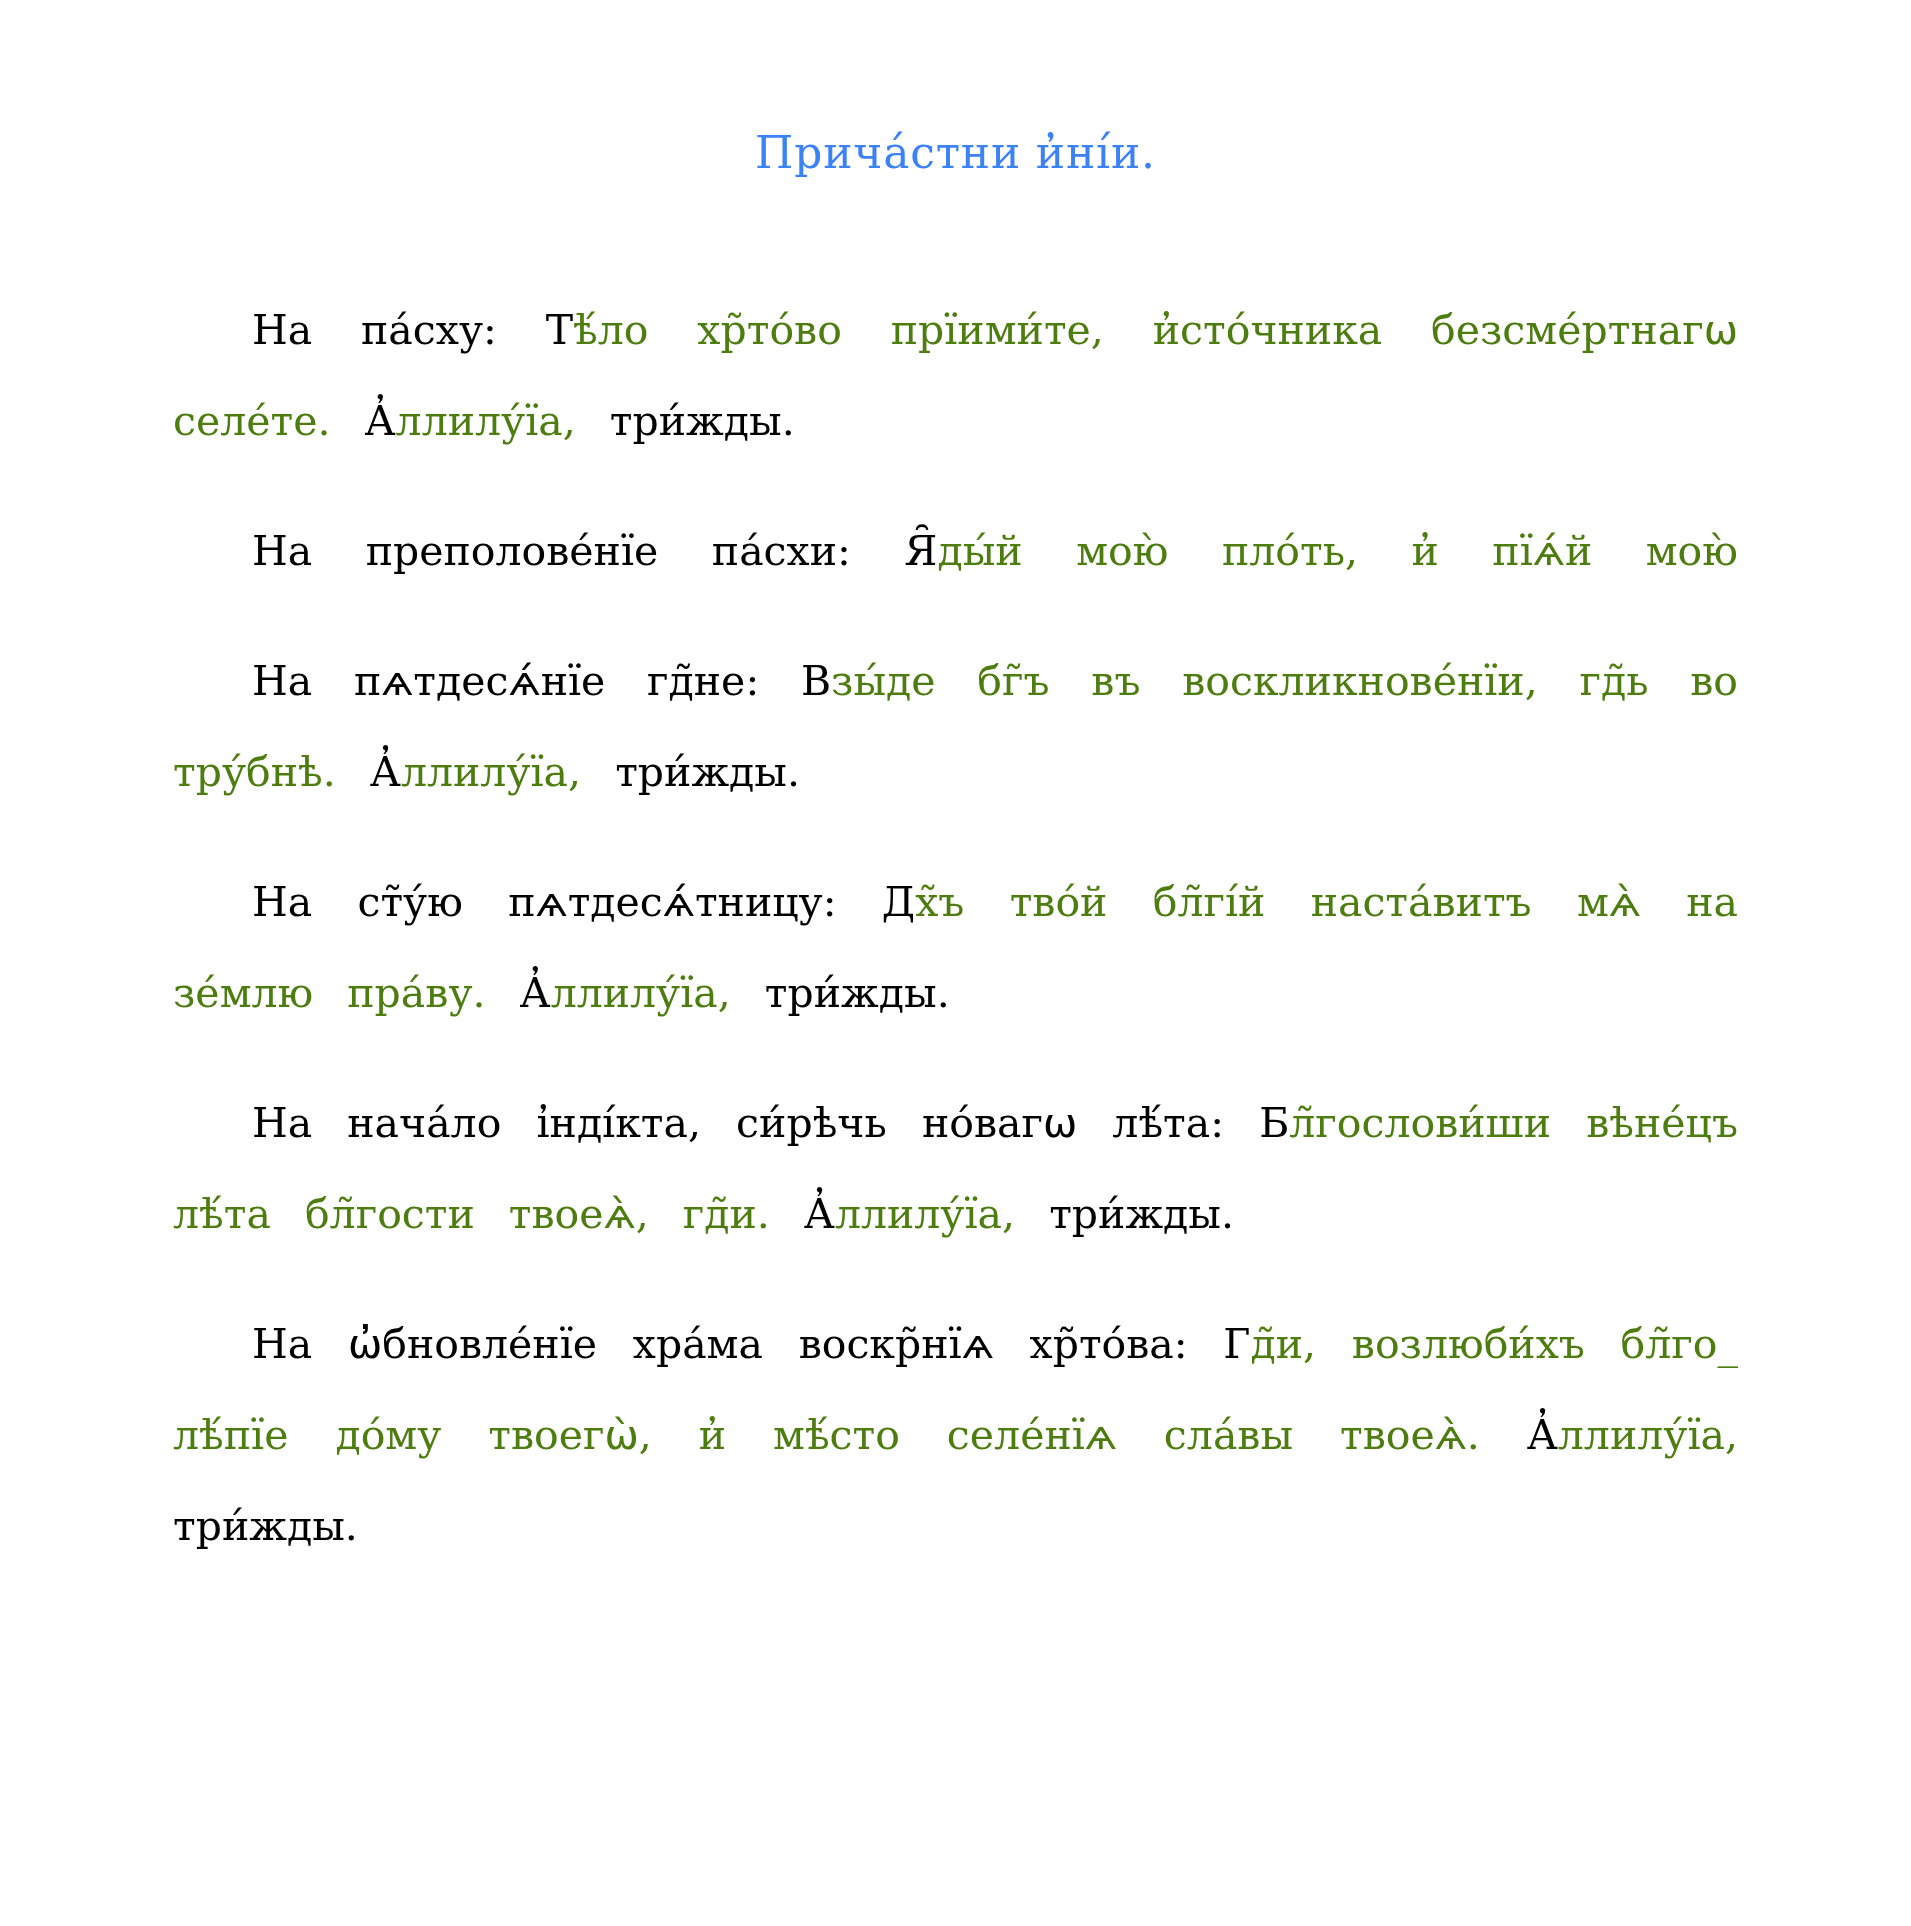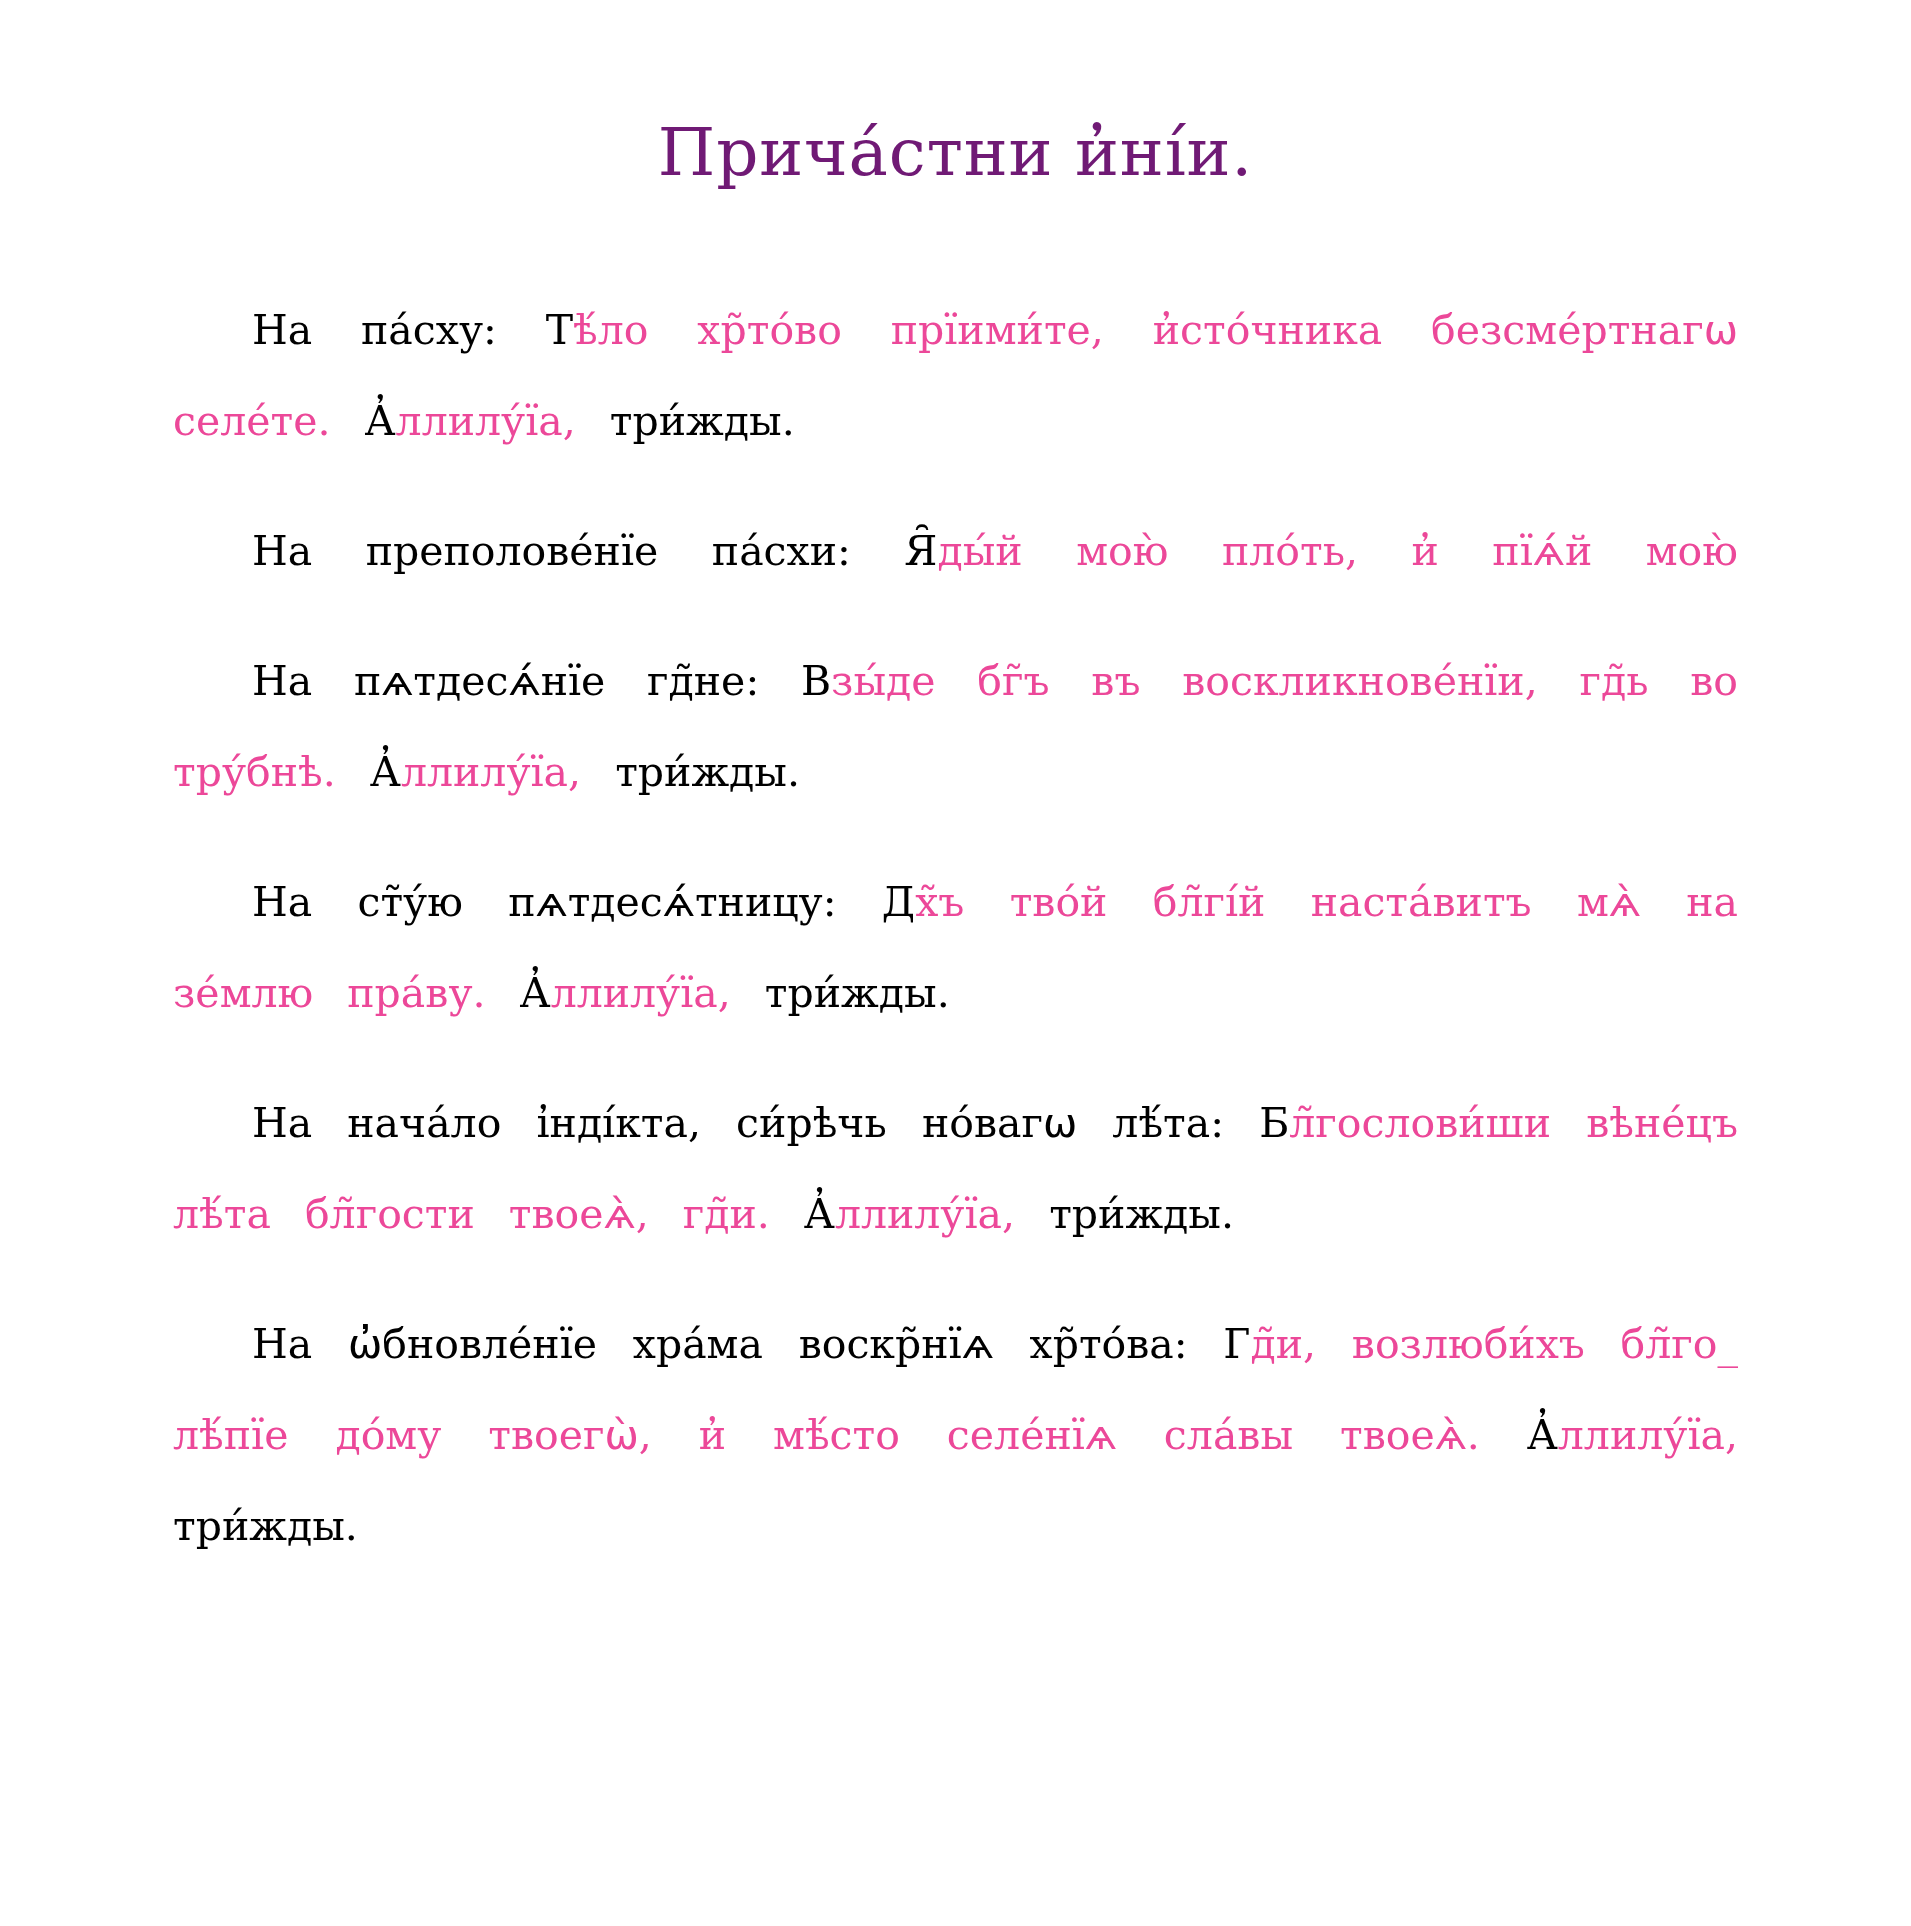--- a/index.html
+++ b/index.html
@@ -15,23 +15,23 @@
     font-family: "DejaVu Serif", "DejaVu Sans", serif;
     color: #000000;
   }
   .page {
     width: 100%;
     height: 100%;
   }
   .title {
     margin-top: 116px;
     text-align: center;
-    font-size: 66px;
+    font-size: 44px;
     line-height: 73px;
-    color: #701a75;
+    color: #3b82f6;
     letter-spacing: 0.8px;
   }
   .content {
     margin: 96px 173px 0 173px; 
   }
   .para {
     margin: 0 0 39px 0;
   }
   .line {
     font-size: 41px;
@@ -45,21 +45,21 @@
   .line.j { text-align: justify; }
   .line.j::after {
     content: "";
     display: inline-block;
     width: 100%;
     height: 0;
   }
   
   .line.i { text-indent: 79px; }
   .run.red   { color: #000000; }
-  .run.black { color: #ec4899; }
+  .run.black { color: #4d7c0f; }
 </style>
 </head>
 <body>
 
 <div class="page">
   <div class="title">Прича́стни и̓ні́и.</div>
   <div class="content">
       <div class="para">
         <div class="line j i"><span class="run red">На па́сху: </span><span class="run red">Т</span><span class="run black">ѣ́ло хр̃то́во прїими́те, и̓сто́чника безсме́ртнагѡ</span></div>
         <div class="line"><span class="run black">селе́те. </span><span class="run red">А̓</span><span class="run black">ллилу́їа, </span><span class="run red">три́жды.</span></div>

